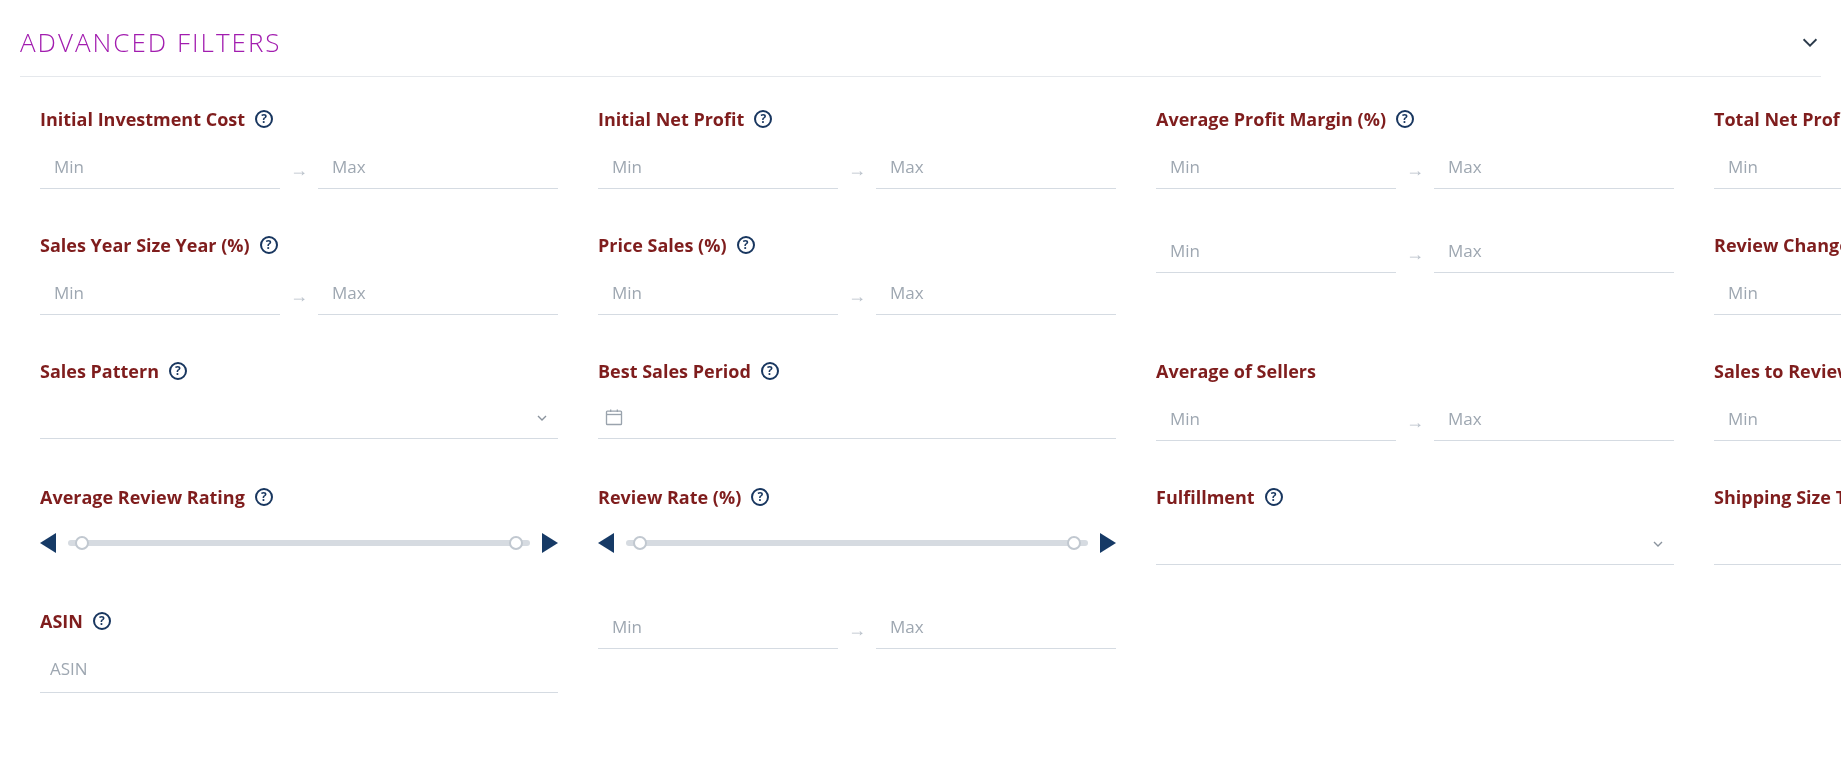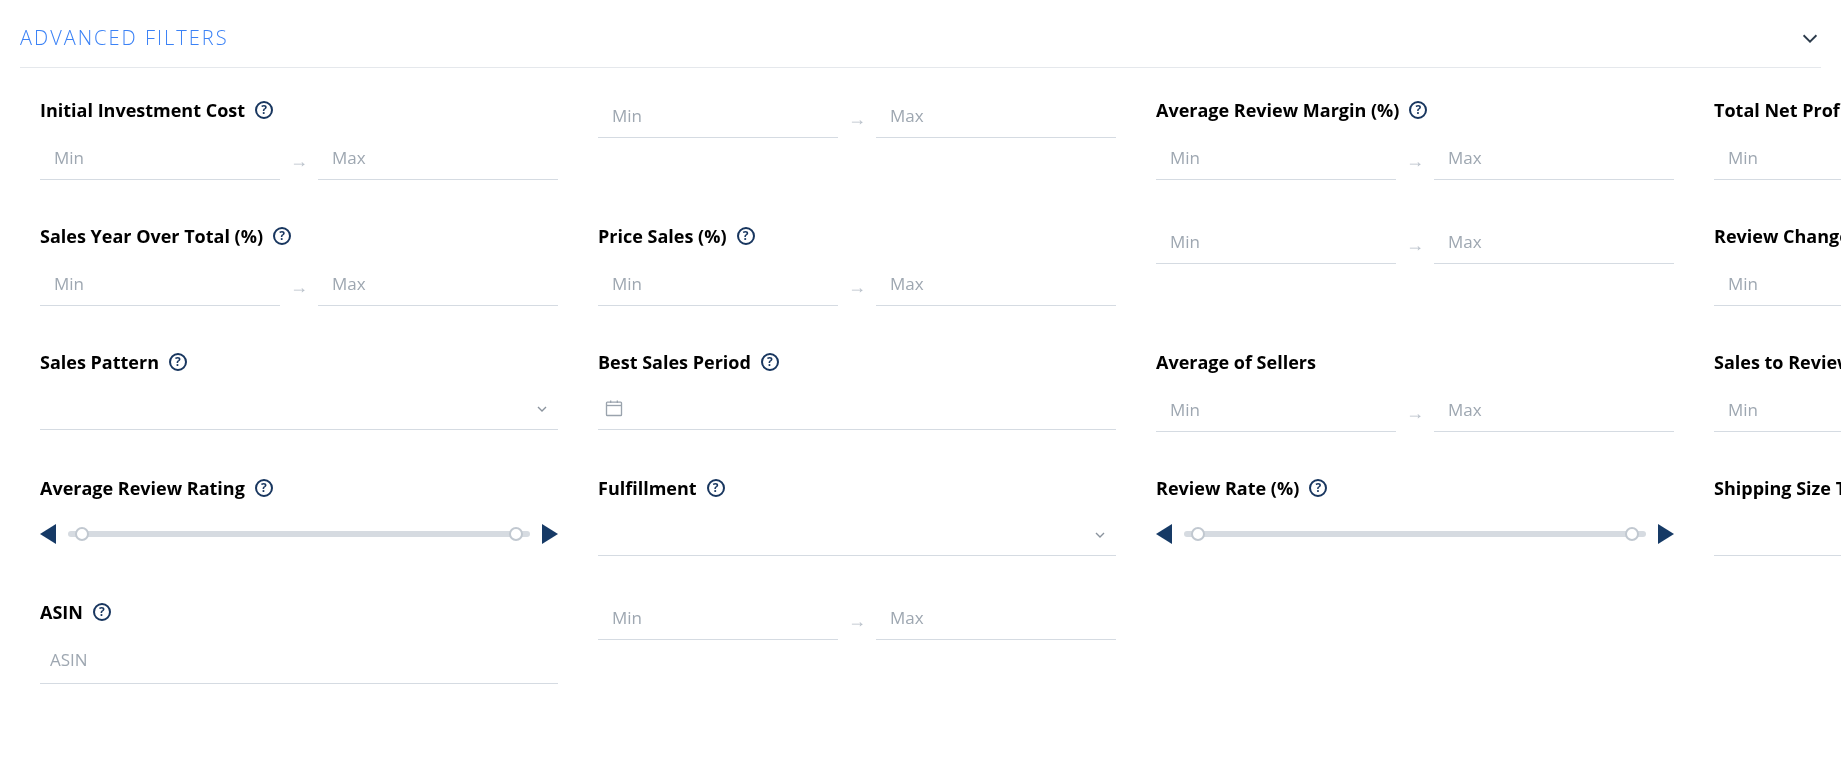--- a/index.html
+++ b/index.html
@@ -11,24 +11,24 @@
   }
   .header-row {
     display: flex;
     justify-content: space-between;
     align-items: center;
     border-bottom: 1px solid #e5e8ec;
     padding: 4px 0 16px 0;
     margin-bottom: 30px;
   }
   .header-title {
-    font-size: 20px;
+    font-size: 26px;
     font-weight: 300;
     letter-spacing: 2px;
-    color: #3b82f6;
+    color: #a21caf;
   }
   .chevron-down {
     width: 22px;
     height: 22px;
     stroke: #2b3a4a;
     fill: none;
     stroke-width: 2;
   }
   .grid {
     display: grid;
@@ -40,21 +40,21 @@
   .field {}
   .field-label-row {
     display: flex;
     align-items: center;
     gap: 10px;
     margin-bottom: 18px;
   }
   .field-label {
     font-size: 18px;
     font-weight: 700;
-    color: #000000;
+    color: #7f1d1d;
   }
   .help-icon {
     width: 18px;
     height: 18px;
     border: 2px solid #18365f;
     border-radius: 50%;
     display: inline-flex;
     align-items: center;
     justify-content: center;
     color: #18365f;
@@ -188,30 +188,34 @@
       <span class="help-icon"></span>
     </div>
     <div class="range-row">
       <input class="range-input" placeholder="Min" style="">
       <span class="arrow-sep">→</span>
       <input class="range-input" placeholder="Max" style="">
     </div>
   </div>
 
   <div class="field">
-    <div class="range-row">
-      <input class="range-input" placeholder="Min" style="">
-      <span class="arrow-sep">→</span>
-      <input class="range-input" placeholder="Max" style="">
-    </div>
-  </div>
-
-  <div class="field">
-    <div class="field-label-row">
-      <span class="field-label">Average Review Margin (%)</span>
+    <div class="field-label-row">
+      <span class="field-label">Initial Net Profit</span>
+      <span class="help-icon"></span>
+    </div>
+    <div class="range-row">
+      <input class="range-input" placeholder="Min" style="">
+      <span class="arrow-sep">→</span>
+      <input class="range-input" placeholder="Max" style="">
+    </div>
+  </div>
+
+  <div class="field">
+    <div class="field-label-row">
+      <span class="field-label">Average Profit Margin (%)</span>
       <span class="help-icon"></span>
     </div>
     <div class="range-row">
       <input class="range-input" placeholder="Min" style="">
       <span class="arrow-sep">→</span>
       <input class="range-input" placeholder="Max" style="">
     </div>
   </div>
 
   <div class="field">
@@ -220,21 +224,21 @@
 
     </div>
     <div class="range-row">
       <input class="range-input" placeholder="Min" style="">
 
     </div>
   </div>
 
   <div class="field">
     <div class="field-label-row">
-      <span class="field-label">Sales Year Over Total (%)</span>
+      <span class="field-label">Sales Year Size Year (%)</span>
       <span class="help-icon"></span>
     </div>
     <div class="range-row">
       <input class="range-input" placeholder="Min" style="">
       <span class="arrow-sep">→</span>
       <input class="range-input" placeholder="Max" style="">
     </div>
   </div>
 
   <div class="field">
@@ -333,47 +337,47 @@
       <div class="slider-track">
         <div class="slider-thumb" style="left:3%"></div>
         <div class="slider-thumb" style="left:97%"></div>
       </div>
       <div class="triangle-btn triangle-right"></div>
     </div>
   </div>
 
   <div class="field">
     <div class="field-label-row">
-      <span class="field-label">Fulfillment</span>
-      <span class="help-icon"></span>
-    </div>
-    <div class="dropdown-row">
-      <svg class="dropdown-chevron" viewBox="0 0 24 24">
-          <polyline points="6 9 12 15 18 9"></polyline>
-        </svg>
-    </div>
-  </div>
-
-  <div class="field">
-    <div class="field-label-row">
       <span class="field-label">Review Rate (%)</span>
       <span class="help-icon"></span>
     </div>
     <div class="slider-row">
       <div class="triangle-btn triangle-left"></div>
       <div class="slider-track">
         <div class="slider-thumb" style="left:3%"></div>
         <div class="slider-thumb" style="left:97%"></div>
       </div>
       <div class="triangle-btn triangle-right"></div>
     </div>
   </div>
 
   <div class="field">
     <div class="field-label-row">
+      <span class="field-label">Fulfillment</span>
+      <span class="help-icon"></span>
+    </div>
+    <div class="dropdown-row">
+      <svg class="dropdown-chevron" viewBox="0 0 24 24">
+          <polyline points="6 9 12 15 18 9"></polyline>
+        </svg>
+    </div>
+  </div>
+
+  <div class="field">
+    <div class="field-label-row">
       <span class="field-label">Shipping Size Tier</span>
 
     </div>
     <div class="dropdown-row">
       
     </div>
   </div>
 
   <div class="field">
     <div class="field-label-row">

